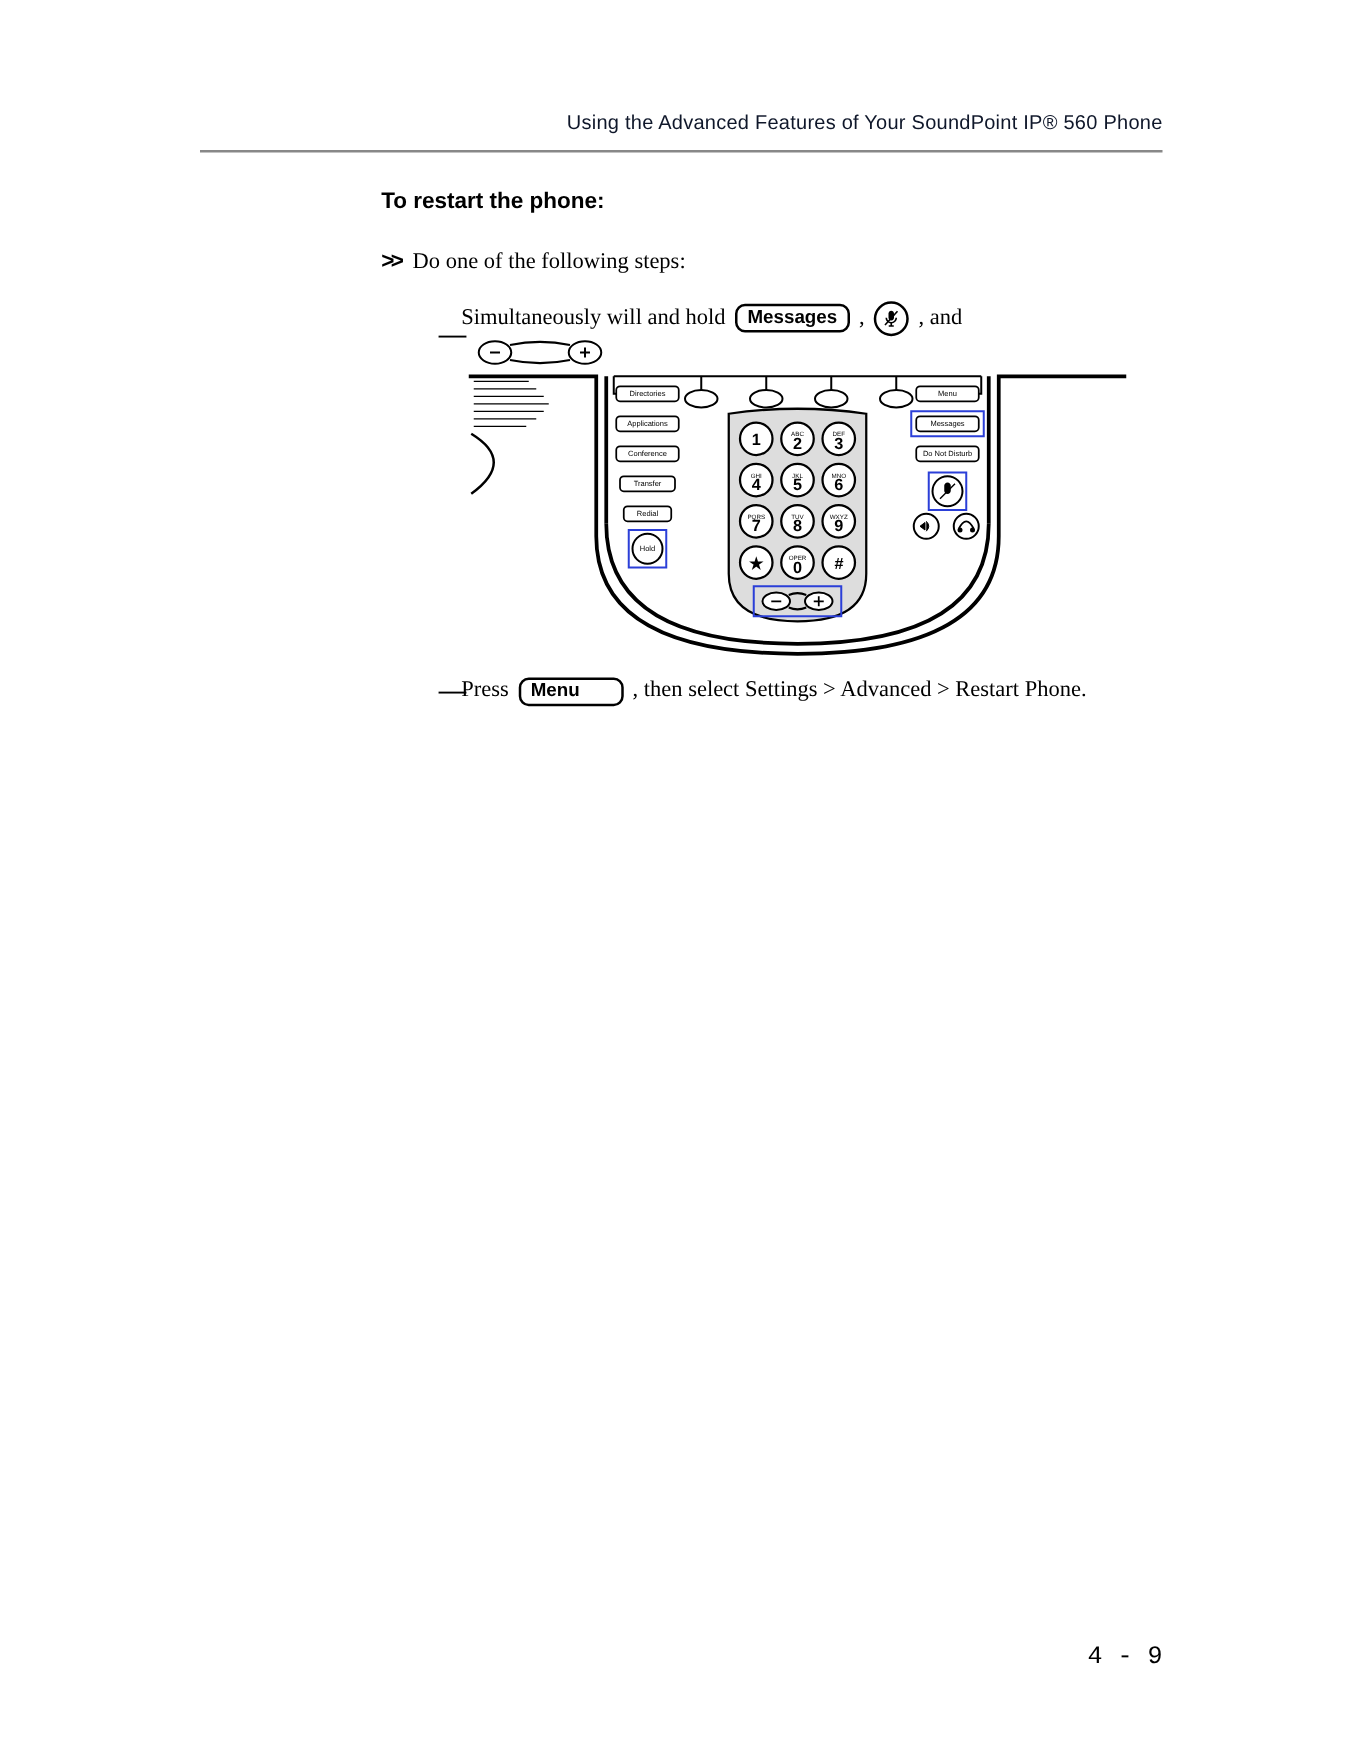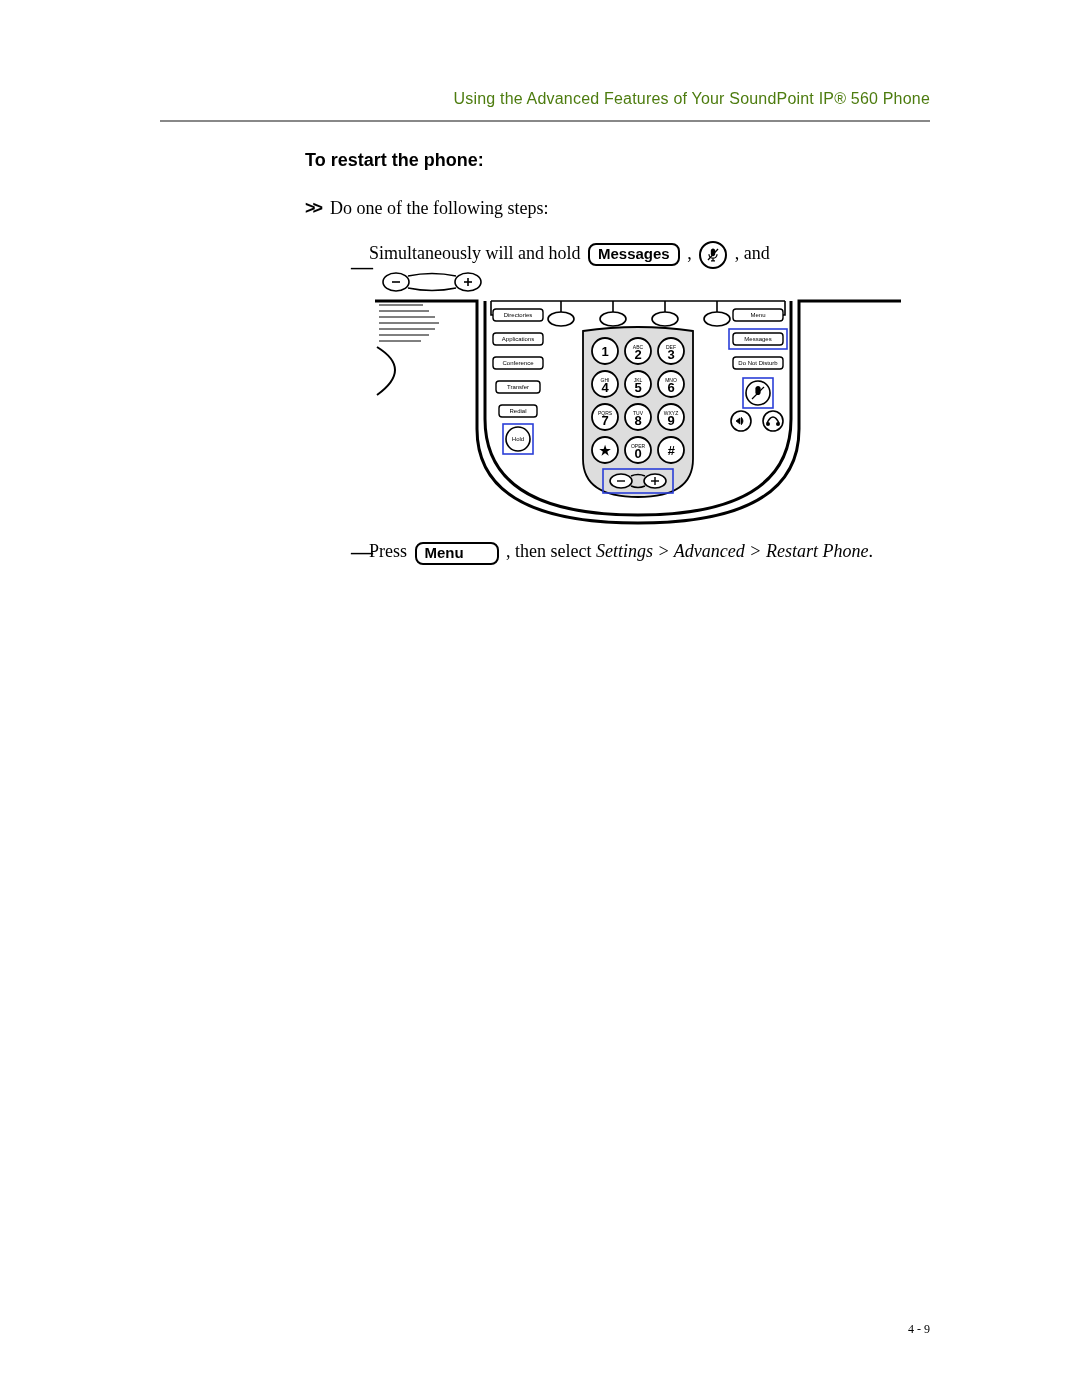--- a/index.html
+++ b/index.html
@@ -18,21 +18,21 @@
   }
   .running-head {
     position: absolute;
     top: 90px;
     left: 160px;
     right: 150px;
     text-align: right;
     font-family: "Futura", "Century Gothic", "Trebuchet MS", Arial, sans-serif;
     font-size: 16px;
     letter-spacing: 0.2px;
-    color: #4d7c0f;
+    color: #0f172a;
   }
   .rule {
     position: absolute;
     top: 120px;
     left: 160px;
     right: 150px;
     border-top: 2px solid #888;
   }
   .content {
     position: absolute;
@@ -118,25 +118,25 @@
 
   .post {
     margin: 18px 0 0 46px;
   }
   .post p { margin: 0 0 18px 0; }
 
   .pageno {
     position: absolute;
     bottom: 60px;
     right: 150px;
-    font-family: Liberation Serif, serif;
-    font-size: 12px;
-  }
-
-  .it { font-style: italic; }
+    font-family: Liberation Mono, monospace;
+    font-size: 20px;
+  }
+
+  .it { }
 </style>
 </head>
 <body>
 
 <div class="page">
 
   <div class="running-head">Using the Advanced Features of Your SoundPoint IP® 560 Phone</div>
   <div class="rule"></div>
 
   <div class="content">

